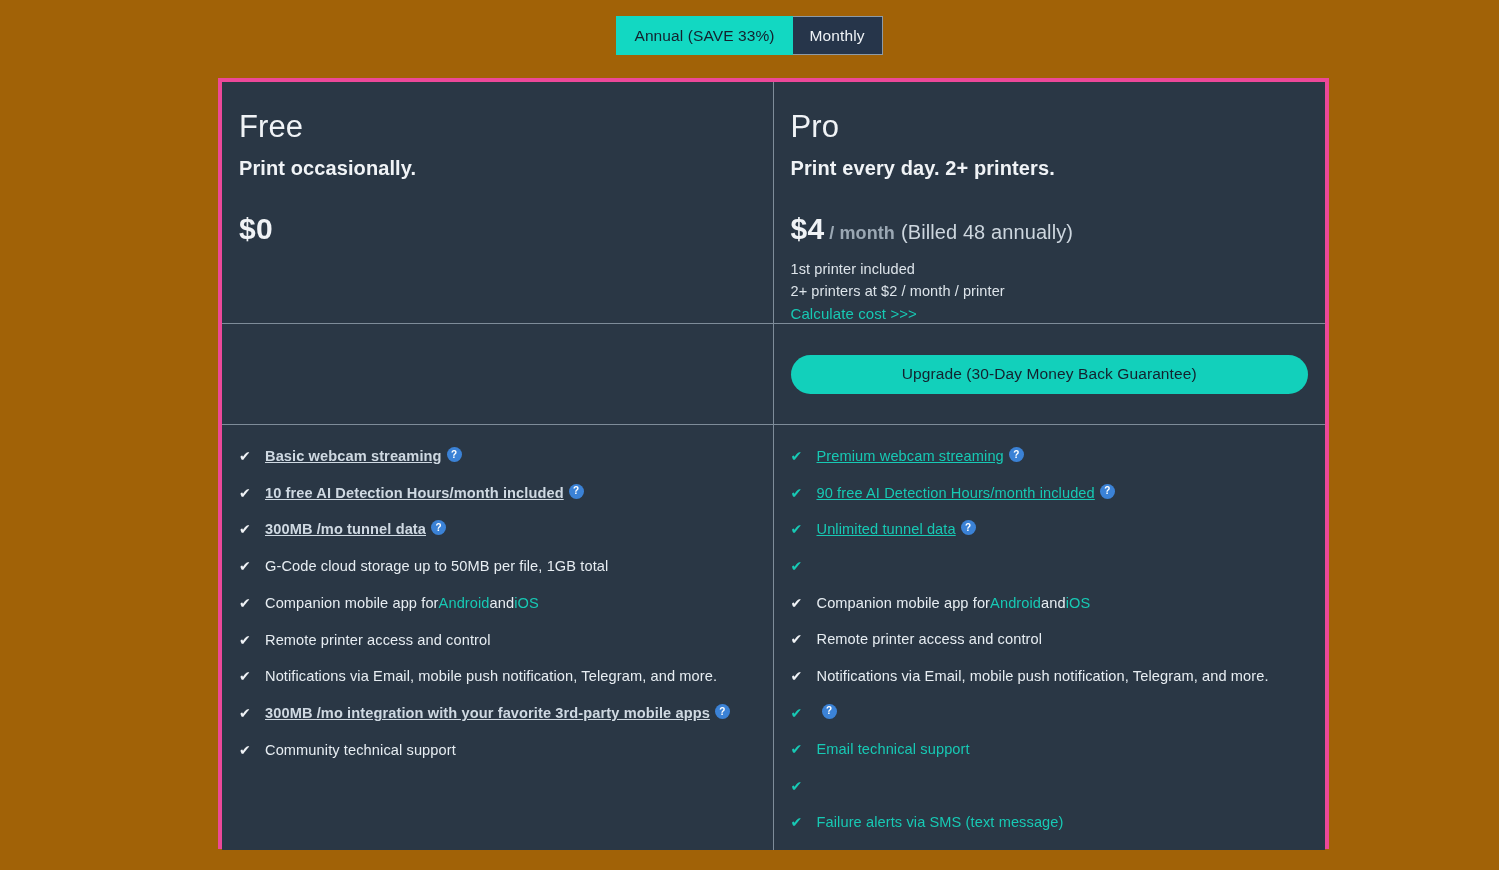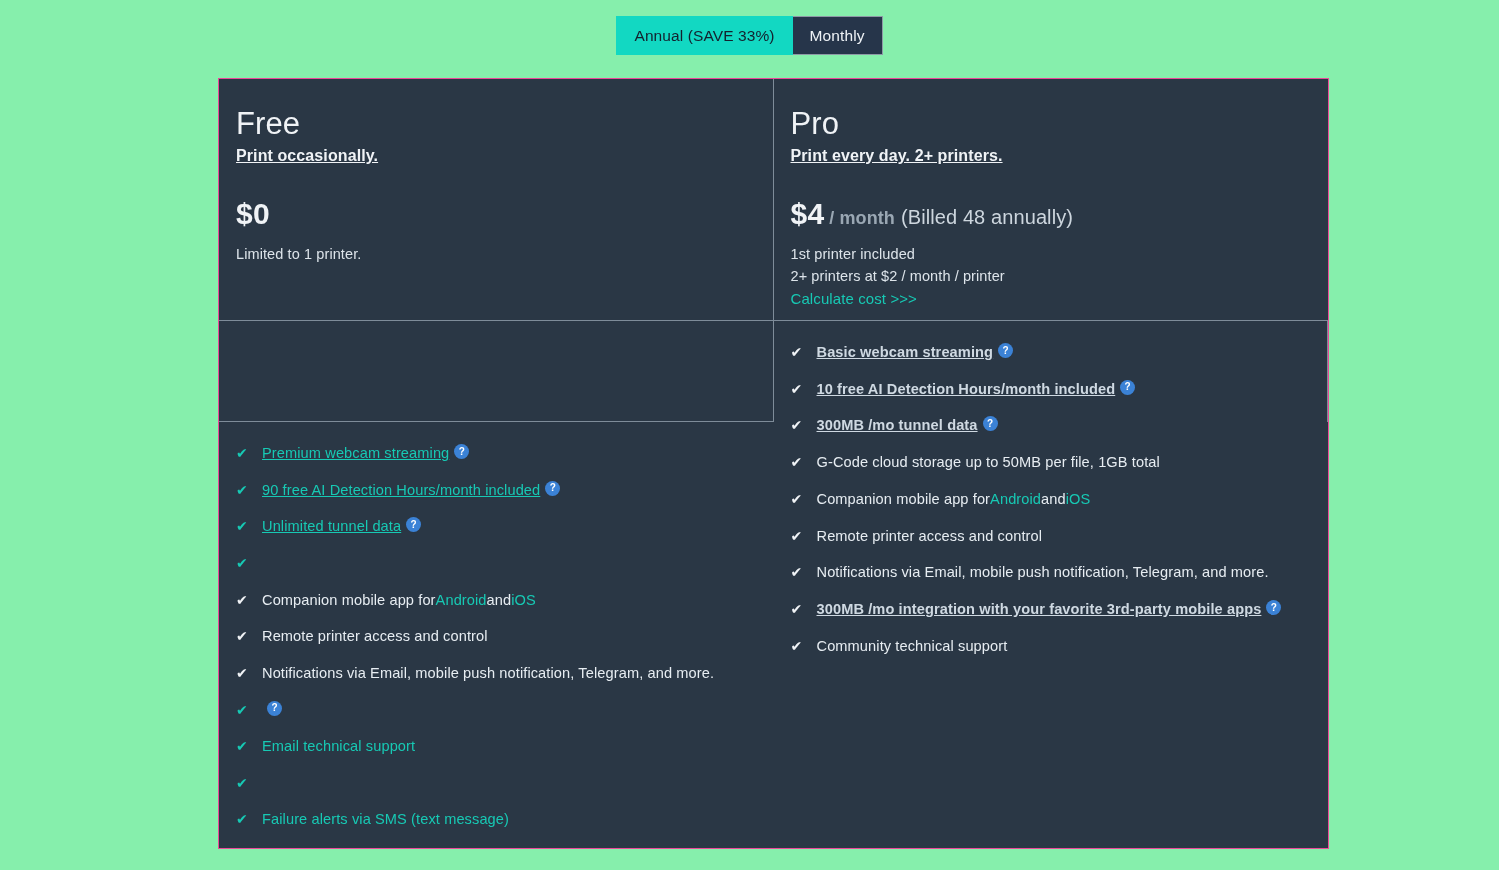--- a/index.html
+++ b/index.html
@@ -9,21 +9,21 @@
     height: 870px;
     background: #1e2a38;
     font-family: "Liberation Sans", sans-serif;
     overflow: hidden;
   }
 
   .page {
     position: relative;
     width: 1499px;
     height: 870px;
-    background: #86efac;
+    background: #a16207;
   }
 
   
   .toggle-wrap {
     position: absolute;
     left: 0; right: 0;
     top: 16px;
     display: flex;
     justify-content: center;
   }
@@ -54,21 +54,21 @@
     border-left: none;
   }
 
   
   .grid {
     position: absolute;
     left: 218px;
     top: 78px;
     width: 1111px;
     height: 771px;
-    border: 1px solid #ec4899;
+    border: 4px solid #ec4899;
     display: grid;
     grid-template-columns: 1fr 1fr;
     grid-template-rows: 242px 101px 1fr;
     background: #2a3745;
   }
 
   .cell {
     background: #2a3745;
     position: relative;
   }
@@ -80,26 +80,25 @@
   .head-inner { padding: 28px 0 0 17px; }
 
   .plan-name {
     font-size: 31px;
     font-weight: 400;
     color: #f0f3f6;
     line-height: 1.1;
     letter-spacing: .1px;
   }
   .plan-tagline {
-    margin-top: 6px;
-    font-size: 16px;
+    margin-top: 13px;
+    font-size: 20px;
     font-weight: bold;
     color: #f0f3f6;
     letter-spacing: .1px;
-    text-decoration: underline;
   }
 
   .price-row {
     margin-top: 32px;
     display: flex;
     align-items: baseline;
     flex-wrap: wrap;
   }
   .price-amount {
     font-size: 30px;
@@ -227,21 +226,20 @@
 
   <div class="grid">
 
     <div class="cell col-l row-head">
       <div class="head-inner">
         <div class="plan-name">Free</div>
         <div class="plan-tagline">Print occasionally.</div>
         <div class="price-row">
           <span class="price-amount">$0</span>
         </div>
-        <div class="price-note">Limited to 1 printer.</div>
       </div>
     </div>
 
     <div class="cell row-head">
       <div class="head-inner">
         <div class="plan-name">Pro</div>
         <div class="plan-tagline">Print every day. 2+ printers.</div>
         <div class="price-row">
           <span class="price-amount">$4</span>
           <span class="price-period">/ month</span>
@@ -250,20 +248,25 @@
         <div class="price-note">
           <div>1st printer included</div>
           <div>2+ printers at $2 / month / printer</div>
           <span class="calc-link">Calculate cost &gt;&gt;&gt;</span>
         </div>
       </div>
     </div>
 
     <div class="cell col-l row-cta"></div>
 
+    <div class="cell row-cta">
+      <div class="cta-inner">
+        <button class="upgrade-btn">Upgrade (30-Day Money Back Guarantee)</button>
+      </div>
+    </div>
 
     <div class="cell col-l">
       <div class="features" id="free-features">
           <div class="feature linked white">
             <span class="check">✔</span>
             <span class="feat-text">Basic webcam streaming</span>
             <span class="help-icon">?</span>
           </div>
           <div class="feature linked white">
             <span class="check">✔</span>

